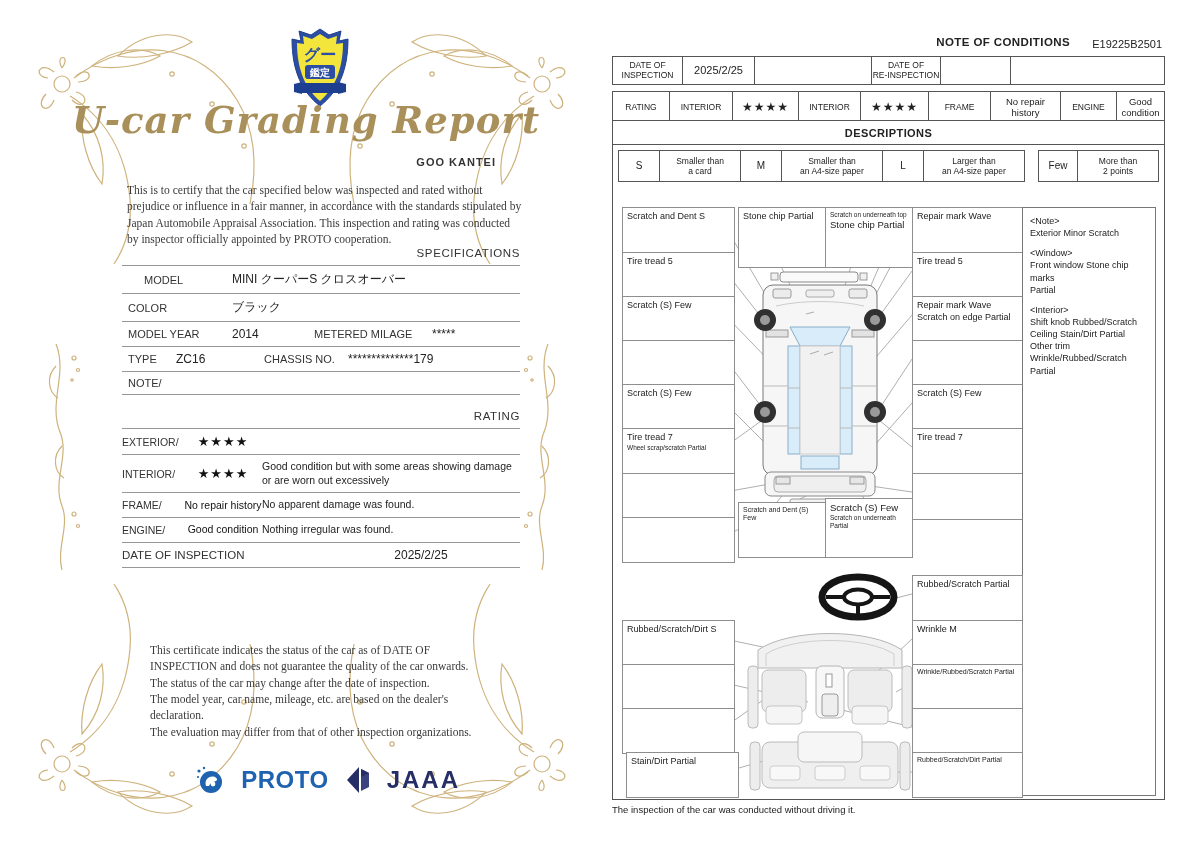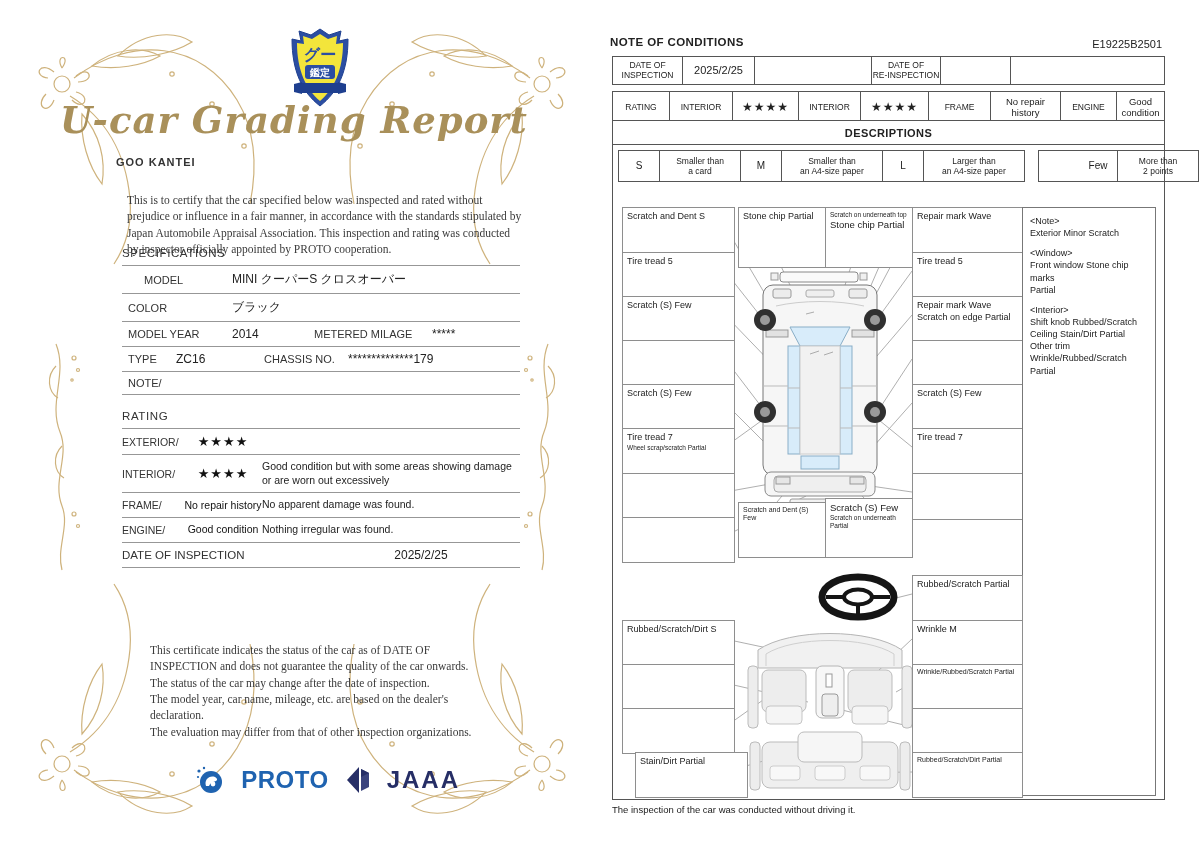--- a/index.html
+++ b/index.html
@@ -1,21 +1,21 @@
 <!DOCTYPE html>
 <html><head>
 <meta charset="utf-8">
 <style>
   html,body{margin:0;padding:0;background:#fff;}
   #canvas{position:relative;width:1200px;height:848px;background:#fff;overflow:hidden;
           font-family:"Liberation Sans",sans-serif;color:#222;}
   .abs{position:absolute;}
   .serif{font-family:"Liberation Serif",serif;}
   .pre{white-space:pre-line;}
-  .ctr{text-align:left;}
+  .ctr{text-align:right;}
   
   .cert-title{font-family:"DejaVu Serif",serif;font-style:italic;font-weight:700;
               font-size:37px;color:#a9905a;letter-spacing:1px;}
   .cert-sub{font-size:11px;font-weight:700;letter-spacing:1px;color:#333;}
   .cert-par{font-size:11.5px;line-height:1.42;color:#3a3a3a;}
   .sec-head{font-size:11.5px;letter-spacing:.6px;color:#333;}
   .ctable{width:398px;}
   .crow{display:flex;align-items:center;border-top:1px solid #979797;padding:5px 0 5px 0;}
   .crow.last{border-bottom:1px solid #979797;}
   .clabel{font-size:11px;color:#333;}
@@ -97,22 +97,22 @@
       <path d="M32,3 L41,9 L53,5 L51,15 L60,13 C60,45 50,66 32,80 C14,66 4,45 4,13 L13,15 L11,5 L23,9 Z" fill="#2b4ea2" stroke="#1e3f8f" stroke-width="1"></path>
       <path d="M32,8 L40,13 L49,10 L48,18 L55,17 C55,44 46,63 32,75 C18,63 9,44 9,17 L16,18 L15,10 L24,13 Z" fill="#f3e53b"></path>
       <text x="32" y="34" text-anchor="middle" font-size="16" font-weight="bold" fill="#2b4ea2" font-family="Liberation Sans, sans-serif">グー</text>
       <rect x="17" y="39" width="30" height="14" rx="3" fill="#2b4ea2"></rect>
       <text x="32" y="50" text-anchor="middle" font-size="10" font-weight="bold" fill="#ffffff" font-family="Liberation Sans, sans-serif">鑑定</text>
       <path d="M6,58 L14,56 L14,68 L6,66 Z M58,58 L50,56 L50,68 L58,66 Z" fill="#1e3f8f"></path>
       <rect x="12" y="57" width="40" height="10" rx="2" fill="#1e3f8f"></rect>
     </svg>
 
     <div class="abs ctr cert-title" style="left:60px;top:98px;width:480px;">U-car Grading Report</div>
-    <div class="abs ctr cert-sub" style="left:116px;top:156px;width:400px;">GOO KANTEI</div>
-    <div class="abs serif cert-par" style="left:127px;top:192px;width:396px;">This is to certify that the car specified below was inspected and rated without prejudice or influence in a fair manner, in accordance with the standards stipulated by Japan Automobile Appraisal Association. This inspection and rating was conducted by inspector officially appointed by PROTO cooperation.</div>
+    <div class="abs ctr cert-sub" style="left:96px;top:156px;width:400px;">GOO KANTEI</div>
+    <div class="abs serif cert-par" style="left:127px;top:182px;width:396px;">This is to certify that the car specified below was inspected and rated without prejudice or influence in a fair manner, in accordance with the standards stipulated by Japan Automobile Appraisal Association. This inspection and rating was conducted by inspector officially appointed by PROTO cooperation.</div>
 
     <div class="abs ctr sec-head" style="left:122px;top:247px;width:398px;">SPECIFICATIONS</div>
     <div class="abs ctable" style="left:122px;top:265px;">
       <div class="crow">
         <span class="clabel" style="width:88px;padding-left:22px;">MODEL</span>
         <span class="cvalue">MINI クーパーS クロスオーバー</span>
       </div>
       <div class="crow">
         <span class="clabel" style="width:104px;padding-left:6px;">COLOR</span>
         <span class="cvalue">ブラック</span>
@@ -222,21 +222,21 @@
       <div class="lcell lkey" style="width:40px;">S</div>
       <div class="lcell pre" style="width:80px;">Smaller than
 a card</div>
       <div class="lcell lkey" style="width:40px;">M</div>
       <div class="lcell pre" style="width:100px;">Smaller than
 an A4-size paper</div>
       <div class="lcell lkey" style="width:40px;">L</div>
       <div class="lcell pre" style="width:100px;">Larger than
 an A4-size paper</div>
     </div>
-    <div class="abs legend" style="left:428px;top:122px;height:30px;padding-left:40px;">
+    <div class="abs legend" style="left:428px;top:122px;height:30px;">
       <div class="lcell lkey" style="width:38px;">Few</div>
       <div class="lcell pre" style="width:80px;">More than
 2 points</div>
     </div>
 
 
     <svg class="abs" style="left:0;top:0;pointer-events:none;" width="558" height="800" viewBox="0 0 558 800">
       <g stroke="#9a9a9a" stroke-width="0.8">
         <line x1="115" y1="198" x2="175" y2="300"></line>
           <line x1="115" y1="243" x2="152" y2="290"></line>
@@ -392,21 +392,21 @@
       <span class="pre" style="display:block;">Shift knob Rubbed/Scratch
 Ceiling Stain/Dirt Partial
 Other trim
 Wrinkle/Rubbed/Scratch
 Partial</span>
     </div>
 
     <div class="abox" style="left:12px;top:592px;width:103px;height:38px;"><span>Rubbed/Scratch/Dirt S</span></div>
     <div class="abox" style="left:12px;top:636px;width:103px;height:38px;"><span></span></div>
     <div class="abox" style="left:12px;top:680px;width:103px;height:38px;"><span></span></div>
-    <div class="abox" style="left:25px;top:724px;width:103px;height:38px;"><span>Stain/Dirt Partial</span></div>
+    <div class="abox" style="left:16px;top:724px;width:103px;height:38px;"><span>Stain/Dirt Partial</span></div>
 
     <div class="abox" style="left:302px;top:547px;width:101px;height:38px;"><span>Rubbed/Scratch Partial</span></div>
     <div class="abox" style="left:302px;top:592px;width:101px;height:38px;"><span>Wrinkle M</span></div>
     <div class="abox" style="left:302px;top:636px;width:101px;height:38px;">
         <span class="sm" style="font-size:7px;">Wrinkle/Rubbed/Scratch Partial</span>
       </div>
     <div class="abox" style="left:302px;top:680px;width:101px;height:38px;"><span></span></div>
     <div class="abox" style="left:302px;top:724px;width:101px;height:38px;">
         <span class="sm" style="font-size:7px;">Rubbed/Scratch/Dirt Partial</span>
       </div>

